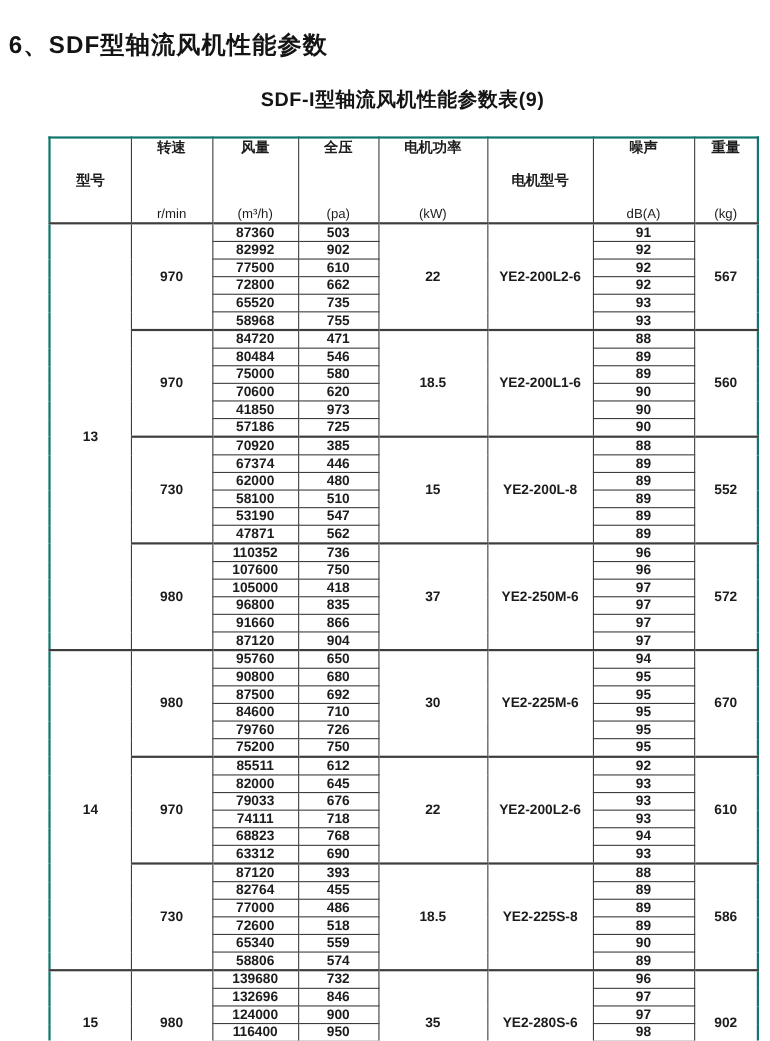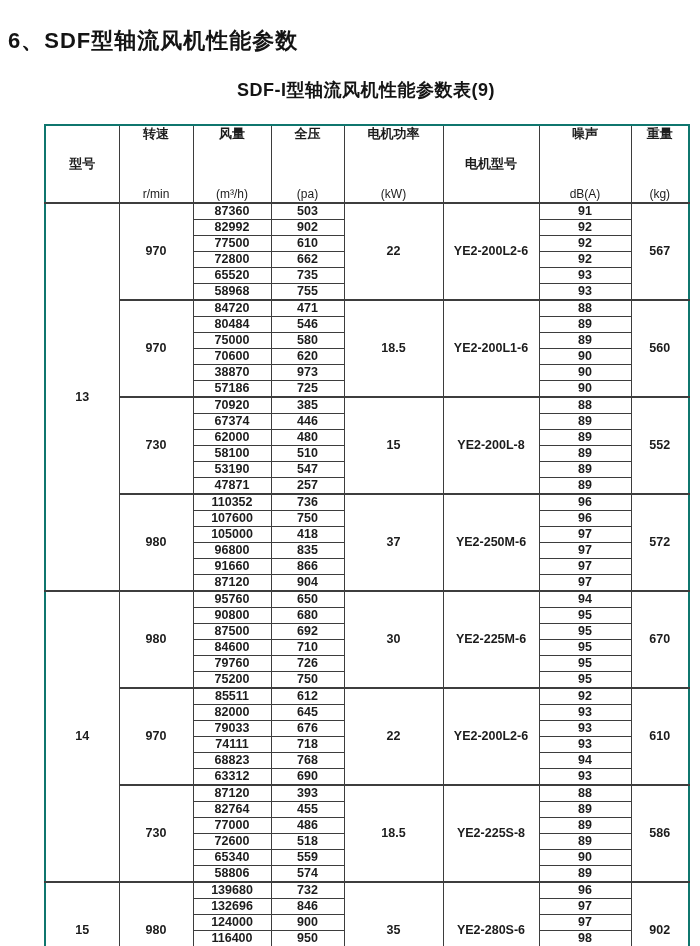--- a/index.html
+++ b/index.html
@@ -176,21 +176,21 @@
           <td>75000</td>
           <td>580</td>
           <td>89</td>
         </tr>
         <tr>
           <td>70600</td>
           <td>620</td>
           <td>90</td>
         </tr>
         <tr>
-          <td>38870</td>
+          <td>41850</td>
           <td>973</td>
           <td>90</td>
         </tr>
         <tr>
           <td>57186</td>
           <td>725</td>
           <td>90</td>
         </tr>
         <tr class="group-start">
           <td rowspan="6">730</td>
@@ -216,21 +216,21 @@
           <td>510</td>
           <td>89</td>
         </tr>
         <tr>
           <td>53190</td>
           <td>547</td>
           <td>89</td>
         </tr>
         <tr>
           <td>47871</td>
-          <td>257</td>
+          <td>562</td>
           <td>89</td>
         </tr>
         <tr class="group-start">
           <td rowspan="6">980</td>
           <td>110352</td>
           <td>736</td>
           <td rowspan="6">37</td>
           <td rowspan="6">YE2-250M-6</td>
           <td>96</td>
           <td rowspan="6">572</td>

